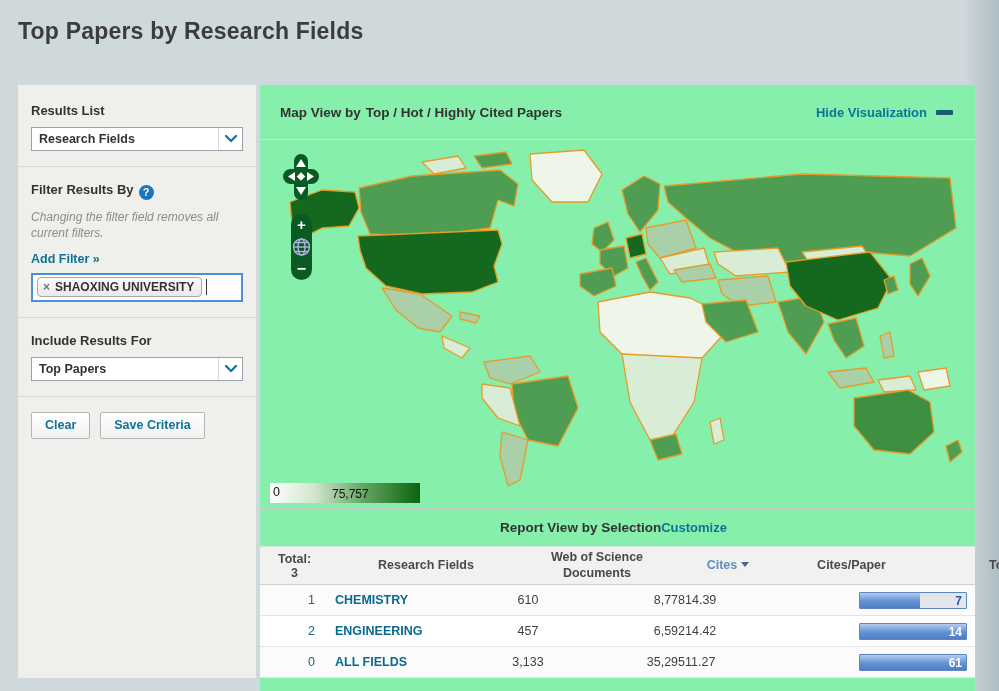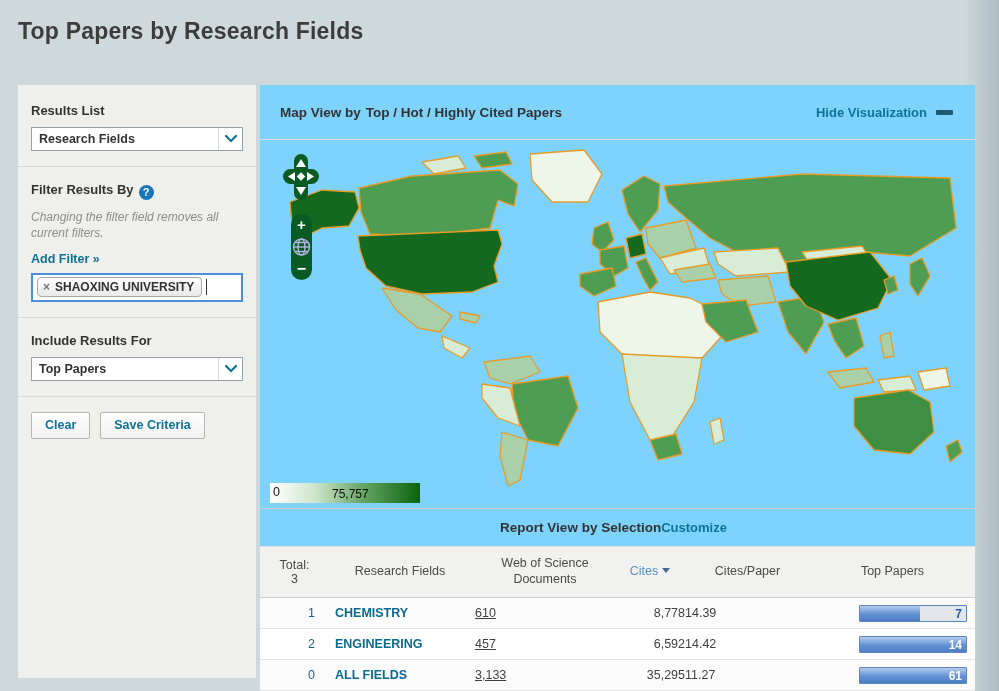--- a/index.html
+++ b/index.html
@@ -23,50 +23,50 @@
   .filter-note { font-size:12px; font-style:italic; color:#8c8c8c; line-height:1.35; margin-bottom:8px; }
   .add-filter { font-size:12.5px; font-weight:bold; color:#0e7398; text-decoration:none; display:inline-block; margin-bottom:7px; }
   .filter-input { background:#fff; border:2px solid #4d90d9; min-height:29px; padding:2px 4px; display:flex; align-items:center; cursor:text; }
   .filter-tag { display:inline-flex; align-items:center; border:1px solid #a9a9a9; border-radius:4px; background:linear-gradient(#fdfdfd,#e9e9e9); padding:2px 7px 2px 5px; font-size:12px; font-weight:bold; color:#333; white-space:nowrap; }
   .tag-x { color:#777; font-size:12px; margin-right:5px; cursor:pointer; }
   .caret { display:inline-block; width:1px; height:16px; background:#333; margin-left:4px; }
   .btn-row { display:flex; gap:10px; }
   .btn { background:linear-gradient(#ffffff,#f1f1f1); border:1px solid #b5b5b5; border-radius:2px; height:27px; padding:0 13px; font-size:12.5px; font-weight:bold; color:#0e7398; cursor:pointer; font-family:inherit; }
 
   
-  .main { position:absolute; left:260px; top:85px; width:715px; bottom:0; background:#7dd3fc; }
+  .main { position:absolute; left:260px; top:85px; width:715px; bottom:0; background:#86efac; }
   .viz-header { height:55px; display:flex; align-items:center; justify-content:space-between; padding:0 22px 0 20px; border-bottom:1px solid #dcdcdc; }
   .viz-title { font-size:13.5px; font-weight:bold; color:#333; }
   .viz-title .mode { margin-left:5px; }
   .hide-viz { display:flex; align-items:center; font-size:13px; font-weight:bold; color:#0e7398; text-decoration:none; cursor:pointer; }
   .minus-icon { display:inline-block; width:17px; height:5px; background:#1b5a74; border-radius:1px; margin-left:9px; }
   .viz-body { position:relative; height:369px; border-bottom:1px solid #ccc; overflow:hidden; }
   .map-svg { position:absolute; left:2px; top:0; }
   .map-controls { position:absolute; left:20px; top:12px; }
   .legend { position:absolute; left:10px; bottom:5px; width:150px; height:20px; background:linear-gradient(to right,#ffffff 0%,#cfe5cc 30%,#66a563 62%,#0a640d 100%); }
   .legend .lg-min { position:absolute; left:3px; top:2px; font-size:12.5px; color:#111; }
   .legend .lg-max { position:absolute; left:62px; top:4px; font-size:12px; color:#111; }
 
   .report-header { height:38px; display:flex; align-items:center; justify-content:center; padding:0 28px 0 20px; border-bottom:1px solid #e0e0e0; }
   .report-title { font-size:13.5px; font-weight:bold; color:#333; }
   .customize { font-size:13px; font-weight:bold; color:#0e7398; text-decoration:none; cursor:pointer; }
 
   
   .grid-row { display:grid; grid-template-columns:65px 150px 140px 70px 125px 165px; align-items:center; }
-  .thead { height:51px; background:#f1f1f0; border-bottom:1px solid #cfcfcf; font-size:12.5px; font-weight:normal; color:#4a4a4a; }
+  .thead { height:38px; background:#f1f1f0; border-bottom:1px solid #cfcfcf; font-size:12.5px; font-weight:bold; color:#4a4a4a;gap:26px; }
   .th { text-align:center; line-height:1.25; }
   .th-total { text-align:center; padding-left:4px; }
   .th-wos { padding:0 8px; }
   .th-cites { color:#5e8fbe; cursor:pointer; }
   .sort-arrow { display:inline-block; width:0; height:0; border-left:4px solid transparent; border-right:4px solid transparent; border-top:5px solid #44688f; margin-left:4px; vertical-align:2px; }
   .trow { height:31px; border-bottom:1px solid #e4e4e4; font-size:12.5px; color:#3f3f3f; background:#fff; }
   .trow:nth-child(odd) { background:#fbfbfb; }
   .td-rank { text-align:right; padding-right:10px; color:#1c6380; }
   .td-field { font-weight:bold; color:#0a6a90; padding-left:10px; cursor:pointer; }
-  .td-wos { text-align:left; padding-right:34px;text-decoration:underline; }
+  .td-wos { text-align:center; padding-right:34px; }
   .td-cites { text-align:right; padding-right:0px; }
   .td-cpp { text-align:left; padding-right:36px; }
   .td-bar { display:flex; justify-content:flex-end; padding-right:8px; }
   .tp-bar { position:relative; width:108px; height:17px; border:1px solid #5c86bd; background:#e2e6eb; border-radius:1px; }
   .tp-fill { position:absolute; left:0; top:0; bottom:0; background:linear-gradient(#b4ccee,#6292d4 55%,#4e7dc6); }
   .tp-value { position:absolute; right:4px; top:1px; font-size:12px; font-weight:bold; color:#fff; }
   .tp-bar.partial .tp-value { color:#2a5d9e; }
 </style>
 </head>
 <body>

